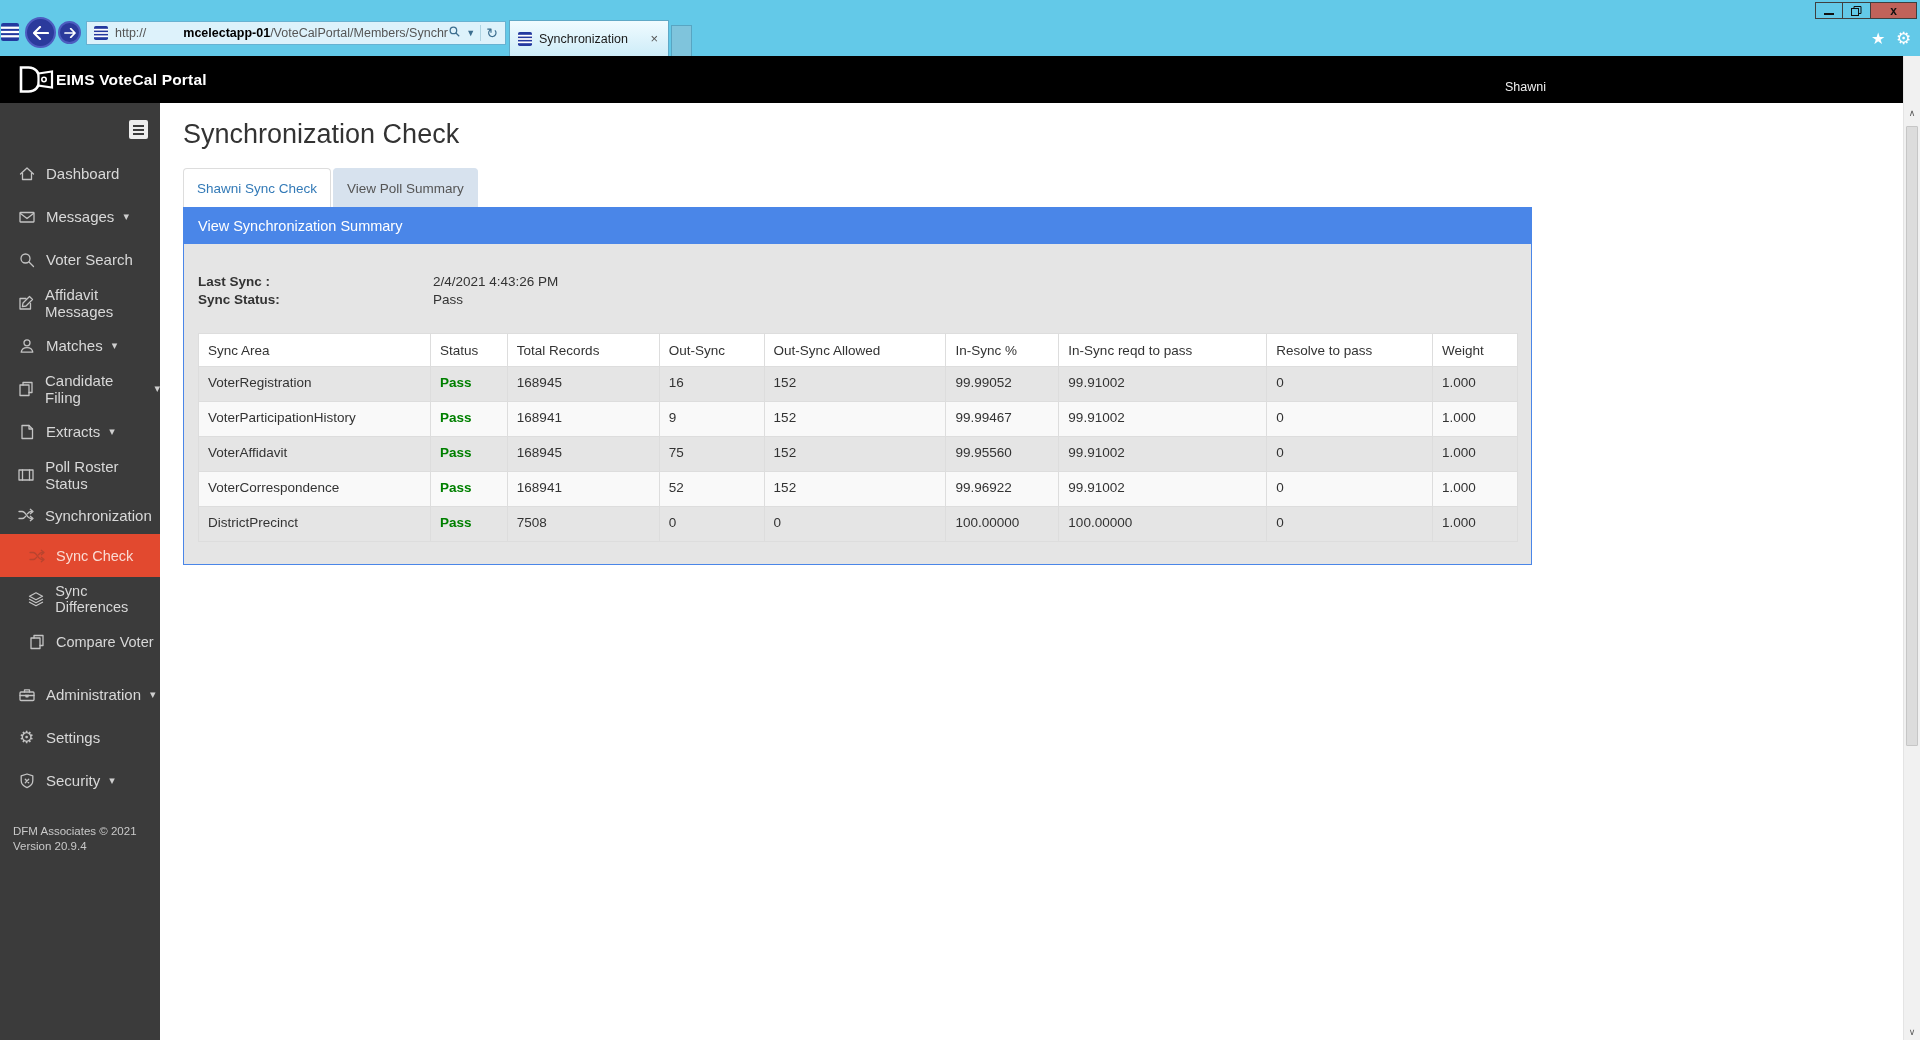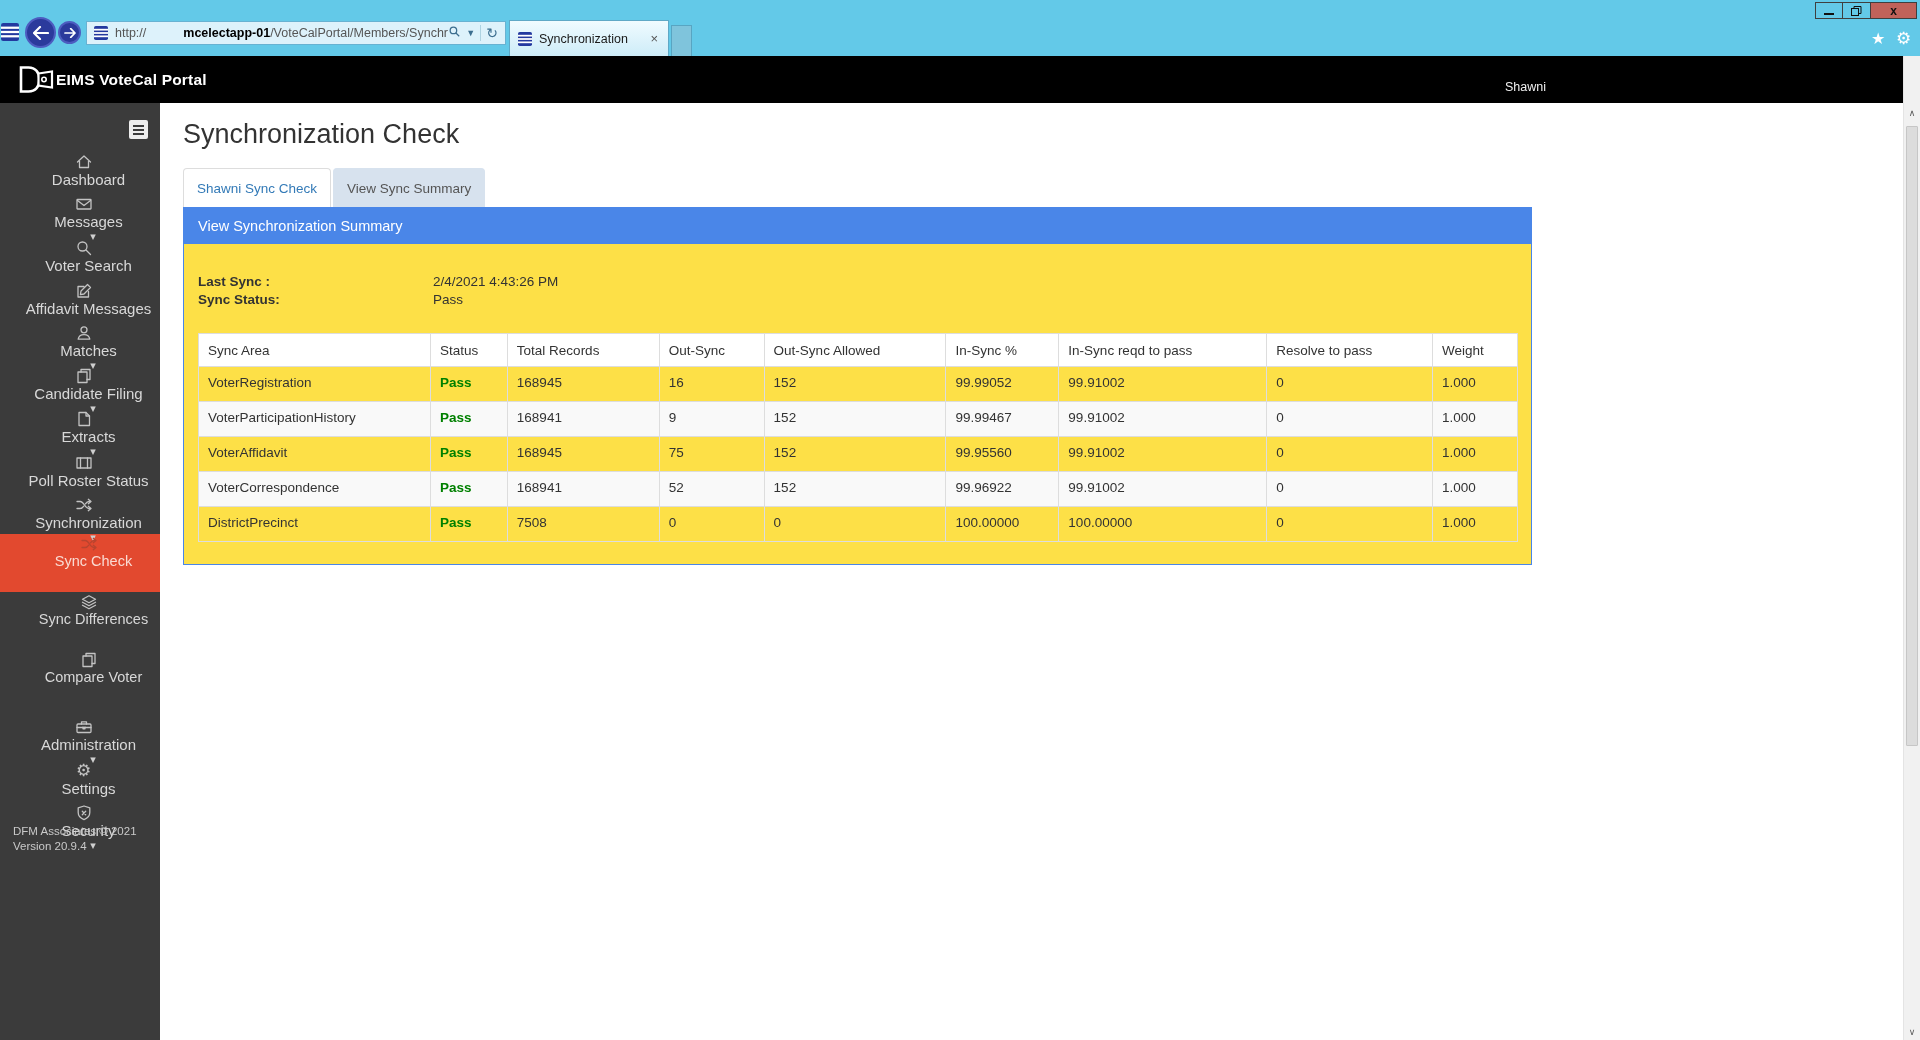--- a/index.html
+++ b/index.html
@@ -37,39 +37,39 @@
   .app-header { position:absolute; top:56px; left:0; width:1903px; height:47px; background:#000; }
   .logo { position:absolute; left:18px; top:9px; }
   .app-title { position:absolute; left:56px; top:15px; font-size:15.5px; font-weight:700; color:#fff; letter-spacing:.2px; }
   .user-name { position:absolute; right:357px; top:24px; font-size:12.5px; color:#f0f0f0; }
 
   
   .sidebar { position:absolute; left:0; top:103px; bottom:0; width:160px; background:#3b3b3b; }
   .hamburger { position:absolute; top:17px; right:12px; width:19px; height:19px; background:#ededed; border-radius:2px; display:flex; flex-direction:column; justify-content:center; gap:2px; align-items:center; cursor:pointer; }
   .hamburger i { display:block; width:11px; height:2px; background:#3b3b3b; }
   .side-nav { position:absolute; top:49px; left:0; right:0; }
-  .nav-item { height:43px; display:flex; align-items:center; padding-left:17px; color:#d8d8d8; font-size:15px; cursor:pointer;flex-direction:column; }
+  .nav-item { height:43px; display:flex; align-items:center; padding-left:17px; color:#d8d8d8; font-size:15px; cursor:pointer; }
   .nav-item .nav-icon { width:19px; height:19px; margin-right:10px; color:#c3c3c3; display:inline-flex; align-items:center; justify-content:center; }
   .nav-item .caret { margin-left:9px; font-size:11px; color:#cfcfcf; }
-  .nav-item.sub { height:58px; padding-left:27px; font-size:14.5px; }
+  .nav-item.sub { height:43px; padding-left:27px; font-size:14.5px; }
   .nav-item.gap { margin-top:10px; }
   [data-name="sidebar-item-synchronization"] { height:38px; }
   .nav-item.active { background:#e2492f; color:#fadbd3; }
   .nav-item.active .nav-icon { color:#b8442f; }
   .side-footer { position:absolute; left:13px; top:721px; font-size:11.5px; line-height:15px; color:#c9c9c9; }
 
   
   .main { position:absolute; left:160px; top:103px; right:17px; bottom:0; background:#fff; }
   .page-title { position:absolute; left:23px; top:14px; font-size:27px; line-height:34px; font-weight:400; color:#333; }
   .tab-bar { position:absolute; left:23px; top:65px; display:flex; }
   .tab-btn { height:39px; padding:0 13px; display:flex; align-items:center; font-size:13.5px; border:1px solid #ddd; border-bottom:none; border-radius:4px 4px 0 0; background:#fff; color:#337ab7; margin-right:2px; cursor:pointer; }
   .tab-btn.selected { background:#d7e2ee; color:#555; border-color:#d7e2ee; }
   .panel { position:absolute; left:23px; top:104px; width:1349px; border:1px solid #4a86e8; }
   .panel-header { height:36px; background:#4a86e8; color:#fff; display:flex; align-items:center; padding-left:14px; font-size:14.5px; }
-  .panel-body { background:#fde047; padding:29px 14px 22px 14px; }
+  .panel-body { background:#e5e5e5; padding:29px 14px 22px 14px; }
   .info-row { display:flex; line-height:18px; font-size:13.5px; color:#333; }
   .info-row .lbl { width:235px; font-weight:700; }
   .sync-table { width:1320px; border-collapse:collapse; font-size:13.5px; color:#333; margin-top:24px; }
   .sync-table th { height:33px; font-weight:400; text-align:left; padding:0 6px 0 9px; border:1px solid #ddd; background:#fff; }
   .sync-table td { height:35px; padding:0 6px 4px 9px; border:1px solid #ddd; }
   .sync-table tbody tr:nth-child(even) { background:#f9f9f9; }
   .status-pass { color:#008000; font-weight:700; }
 
   
   .scrollbar { position:absolute; right:0; top:56px; width:17px; bottom:0; background:#f1f1f1; border-left:1px solid #e4e4e4; }
@@ -309,21 +309,21 @@
     <div class="side-footer" data-name="sidebar-footer">
       <div data-name="footer-copyright">DFM Associates © 2021</div>
       <div data-name="footer-version">Version 20.9.4</div>
     </div>
   </div>
 
   <div class="main" data-name="main-content">
     <h1 class="page-title" data-name="page-title">Synchronization Check</h1>
     <div class="tab-bar" data-name="tab-bar">
         <div class="tab-btn" data-name="tab-request-sync-check">Shawni Sync Check</div>
-        <div class="tab-btn selected" data-name="tab-view-sync-summary">View Sync Summary</div>
+        <div class="tab-btn selected" data-name="tab-view-sync-summary">View Poll Summary</div>
       </div>
     <div class="panel" data-name="sync-summary-panel">
       <div class="panel-header" data-name="panel-header">View Synchronization Summary</div>
       <div class="panel-body" data-name="panel-body">
         <div class="info-row" data-name="last-sync-row">
           <span class="lbl" data-name="last-sync-label">Last Sync :</span>
           <span class="val" data-name="last-sync-value">2/4/2021 4:43:26 PM</span>
         </div>
         <div class="info-row" data-name="sync-status-row">
           <span class="lbl" data-name="sync-status-label">Sync Status:</span>

